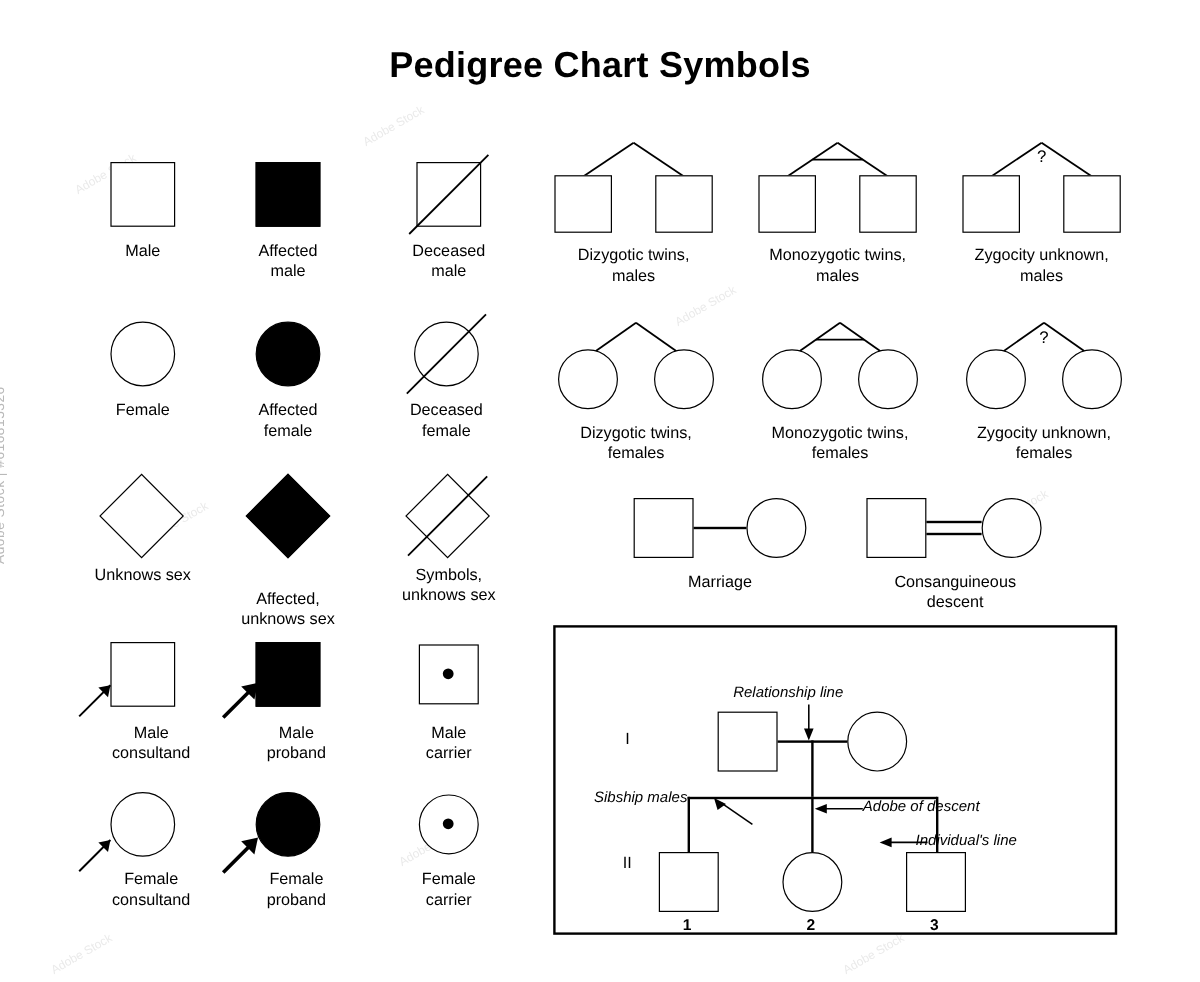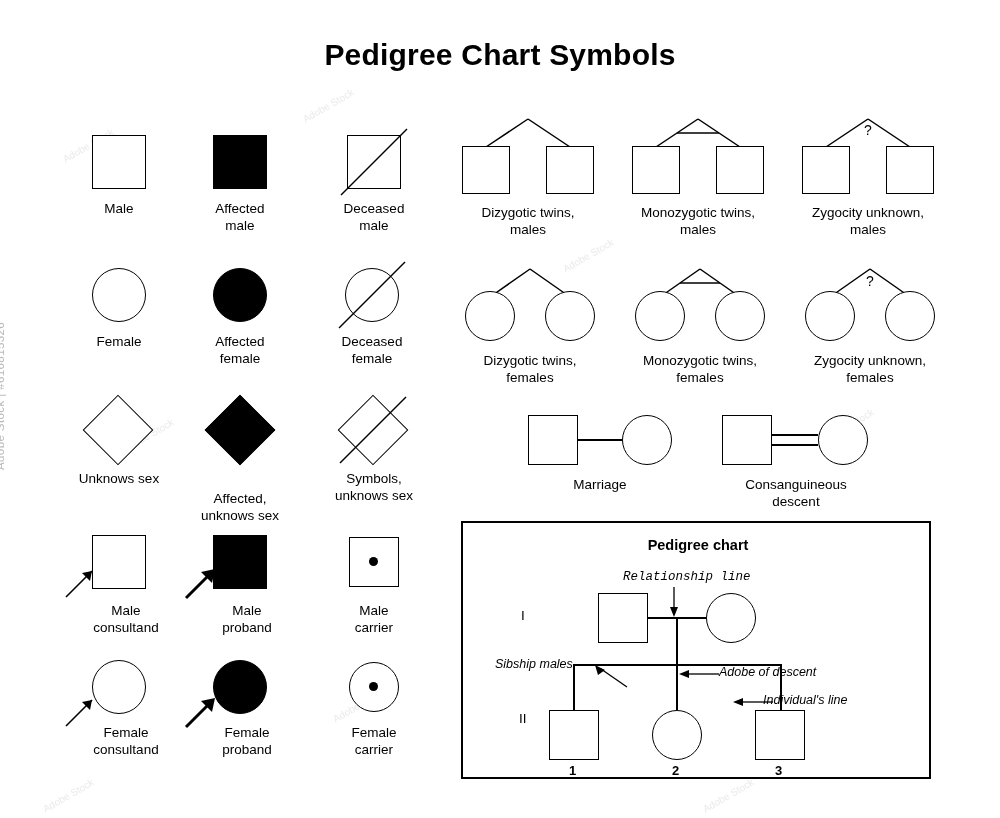--- a/index.html
+++ b/index.html
@@ -339,21 +339,20 @@
 </div>
 
 <div class="cell">
   <div class="shape-ci" style="left:349px;top:662px;width:50px;height:50px;"></div>
   <div class="dot" style="left:369px;top:682px;"></div>
   <div class="cap" style="left:310px;top:724px;width:128px;">Female
 carrier</div>
 </div>
 
 <div id="chart-box">
-  <div id="chart-title">Pedigree chart</div>
 
   <div class="gen-label" style="left:58px;top:85px;">I</div>
   <div class="gen-label" style="left:56px;top:188px;">II</div>
 
   <div class="shape-sq" style="left:135px;top:70px;width:50px;height:50px;"></div>
   <div class="shape-ci" style="left:243px;top:70px;width:50px;height:50px;"></div>
 
   <div class="line" style="left:185px;top:94px;width:58px;height:1.5px;"></div>
 
   <div class="line" style="left:213px;top:94px;width:1.5px;height:47px;"></div>
@@ -365,21 +364,21 @@
   <div class="line" style="left:317px;top:141px;width:1.5px;height:46px;"></div>
 
   <div class="shape-sq" style="left:86px;top:187px;width:50px;height:50px;"></div>
   <div class="shape-ci" style="left:189px;top:187px;width:50px;height:50px;"></div>
   <div class="shape-sq" style="left:292px;top:187px;width:50px;height:50px;"></div>
 
   <div class="num-label" style="left:106px;top:240px;">1</div>
   <div class="num-label" style="left:209px;top:240px;">2</div>
   <div class="num-label" style="left:312px;top:240px;">3</div>
 
-  <div class="chart-annot" style="left:160px;top:47px;font-family:Liberation Mono, monospace;">Relationship line</div>
+  <div class="chart-annot" style="left:148px;top:47px;">Relationship line</div>
   <svg class="ov" style="left:198px;top:62px;width:26px;height:34px;" viewBox="0 0 26 34">
     <line x1="13" y1="2" x2="13" y2="26" stroke="#000" stroke-width="1.3"></line>
     <path d="M13 32 L9 22 L17 22 Z" fill="#000"></path>
   </svg>
 
   <div class="chart-annot" style="left:32px;top:134px;">Sibship males</div>
   <svg class="ov" style="left:126px;top:140px;width:40px;height:28px;" viewBox="0 0 40 28">
     <line x1="38" y1="24" x2="12" y2="6" stroke="#000" stroke-width="1.3"></line>
     <path d="M6 2 L16 7 L9 12 Z" fill="#000"></path>
   </svg>

